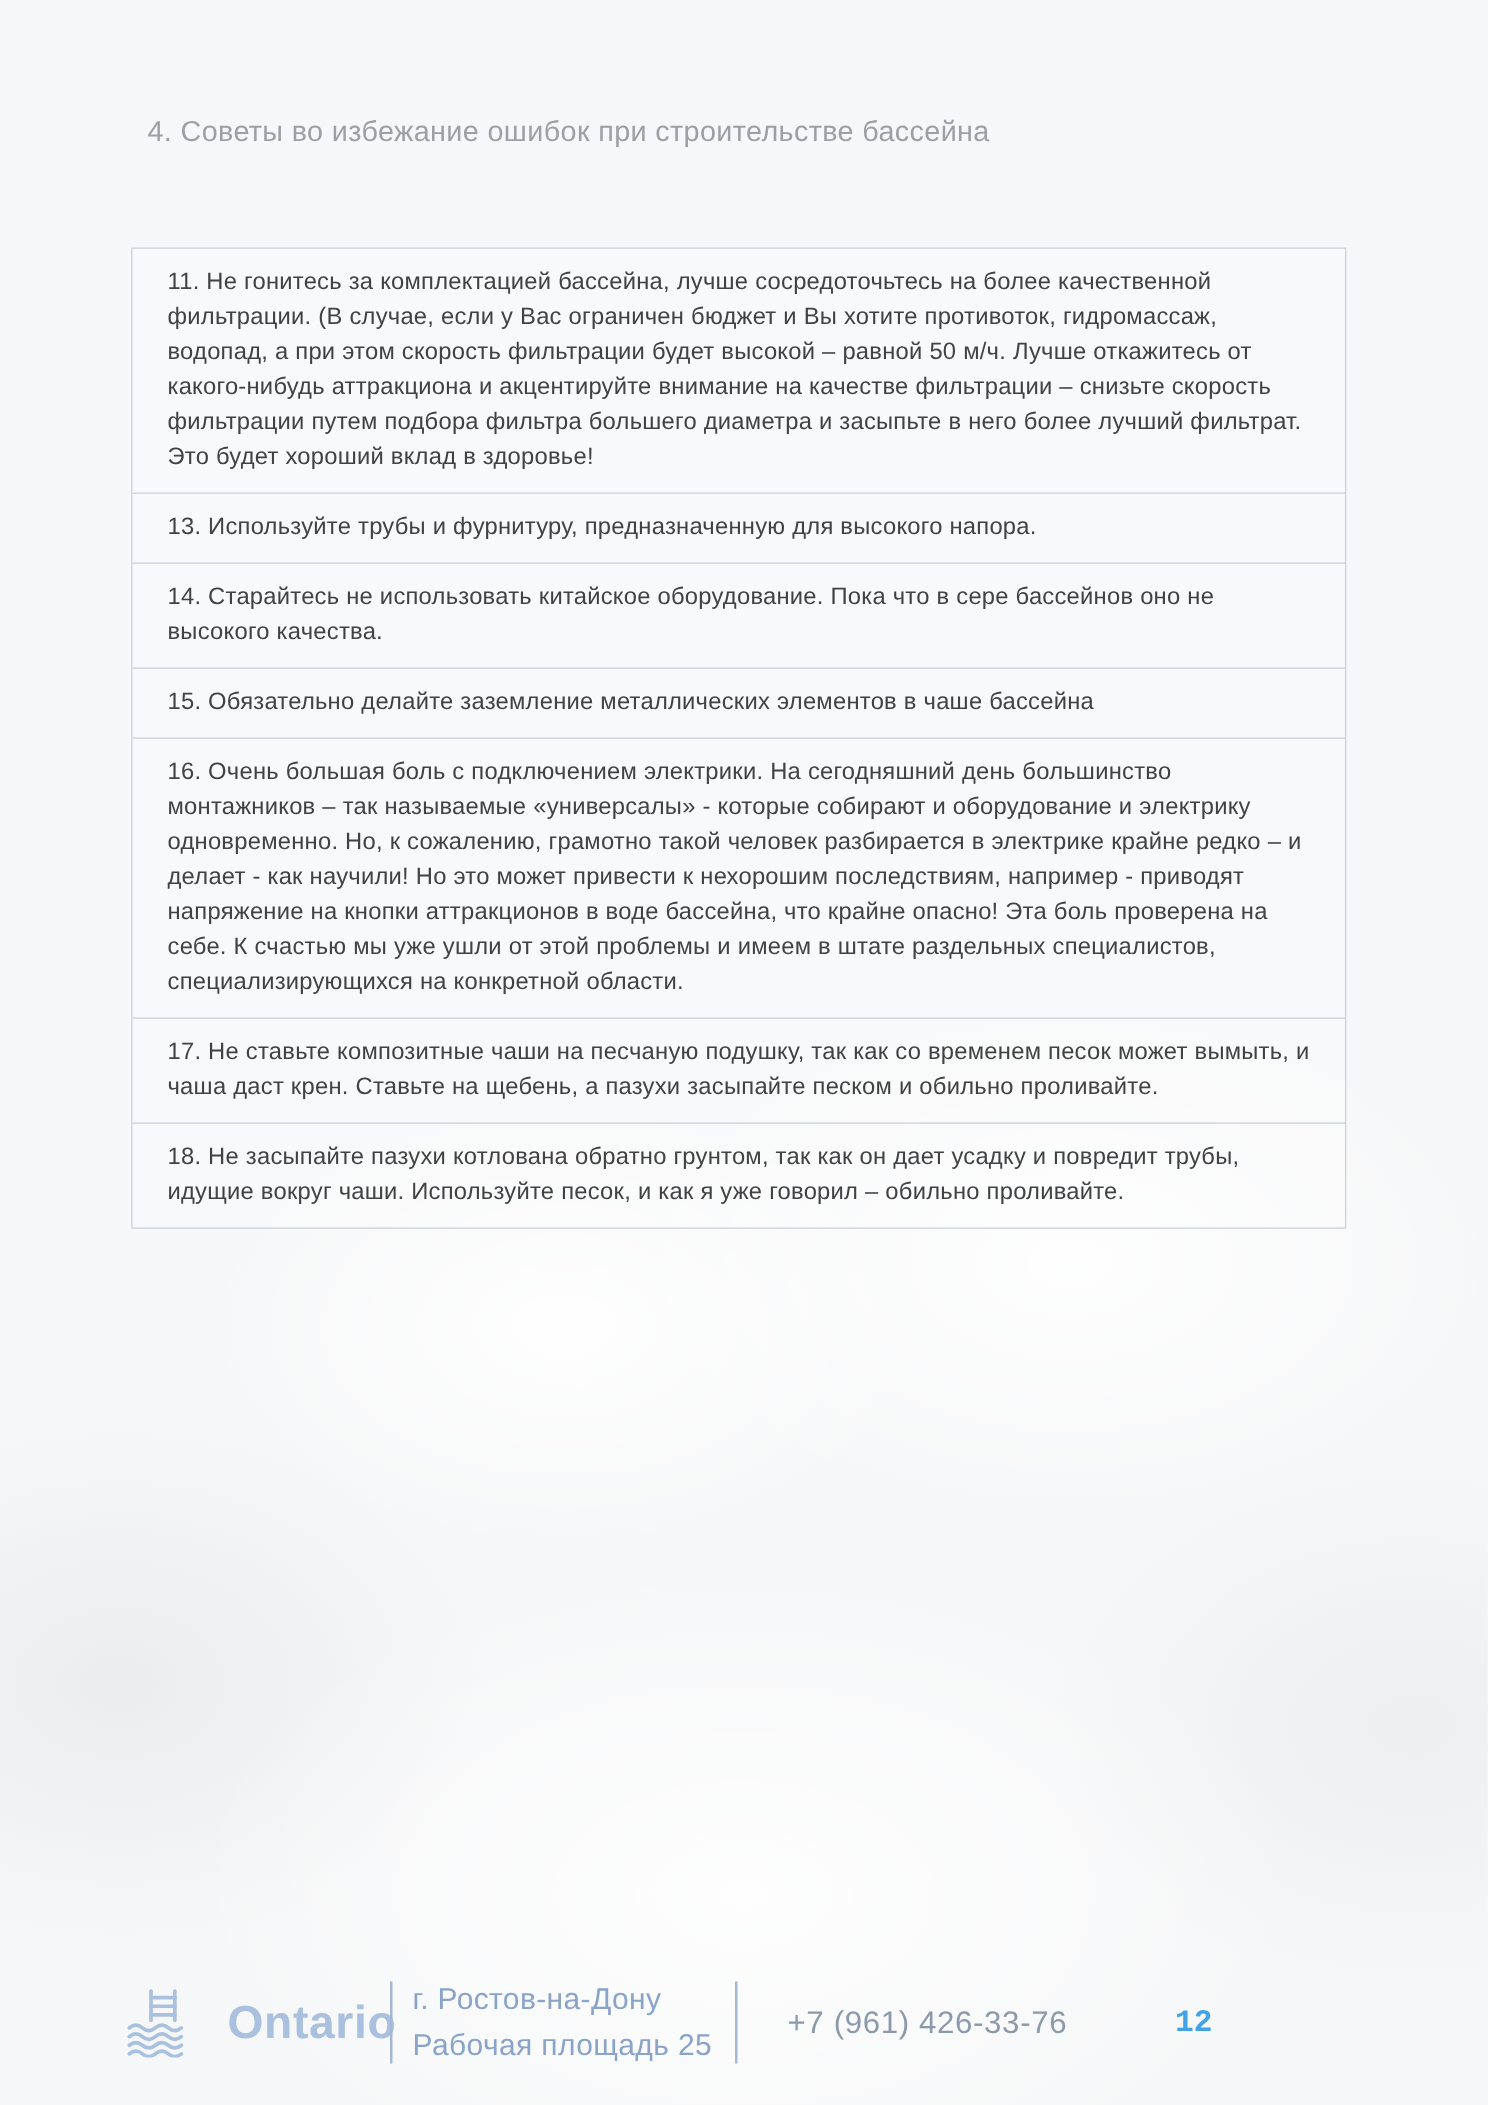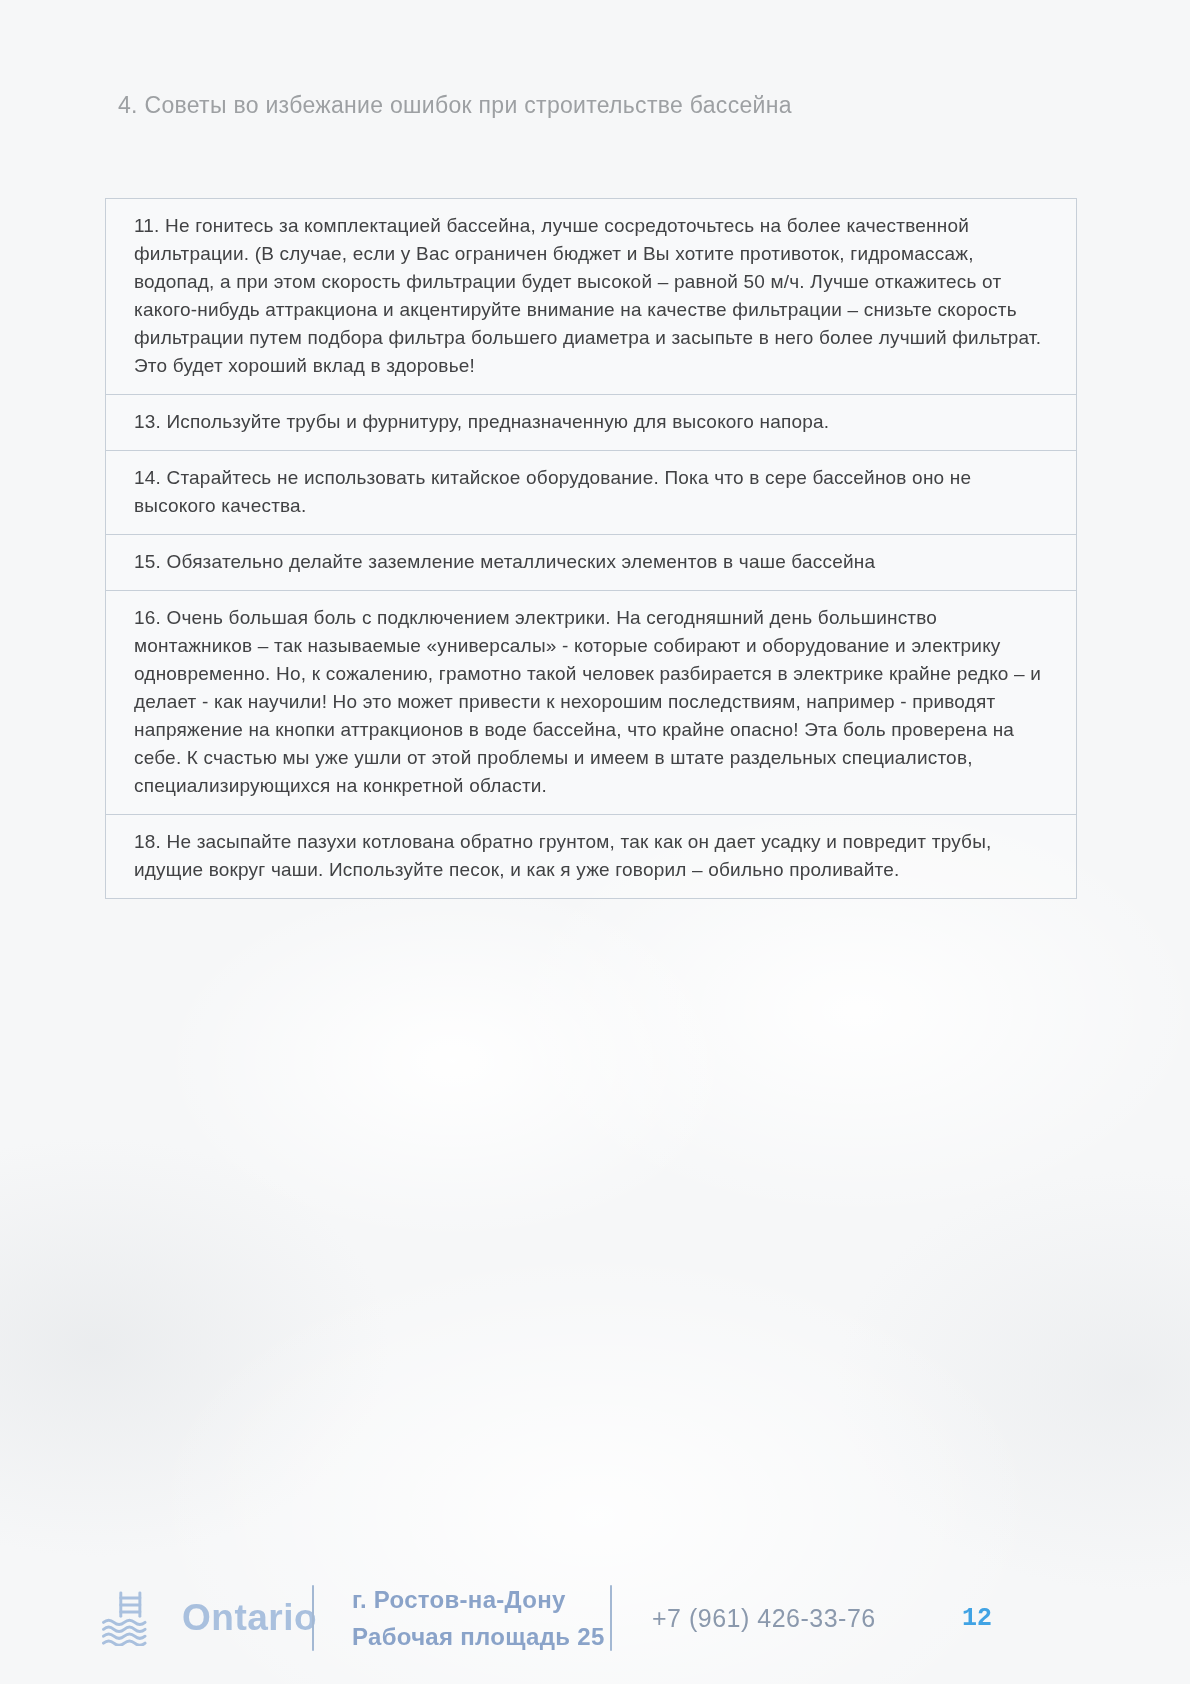--- a/index.html
+++ b/index.html
@@ -36,22 +36,22 @@
   .brand{
     display:flex;align-items:center;gap:30px;margin-left:100px;width:212px;
   }
   .brand-name{
     font-size:37px;font-weight:600;color:#a9c0de;letter-spacing:0.5px;
   }
   .v-divider{
     width:2px;height:66px;background:#a3b8d3;border-radius:1px;
   }
   .address{
-    margin-left:38px;width:258px;
-    font-size:24px;line-height:37px;color:#8aa3c9;letter-spacing:0.3px;font-weight:bold;
+    margin-left:16px;width:258px;
+    font-size:24px;line-height:37px;color:#8aa3c9;letter-spacing:0.3px;
   }
   .phone{
     margin-left:40px;width:250px;
     font-size:25px;color:#8b99ad;letter-spacing:0.5px;
   }
   .page-number{
     margin-left:60px;
     font-size:25px;color:#41a3e4;font-weight:600;font-family:Liberation Mono, monospace;
   }
 </style>
@@ -59,20 +59,21 @@
 <body>
 
 <div class="page-title">4. Советы во избежание ошибок при строительстве бассейна</div>
 
 <div class="tips-box">
   <div class="tip">11. Не гонитесь за комплектацией бассейна, лучше сосредоточьтесь на более качественной фильтрации. (В случае, если у Вас ограничен бюджет и Вы хотите противоток, гидромассаж, водопад, а при этом скорость фильтрации будет высокой – равной 50 м/ч. Лучше откажитесь от какого-нибудь аттракциона и акцентируйте внимание на качестве фильтрации – снизьте скорость фильтрации путем подбора фильтра большего диаметра и засыпьте в него более лучший фильтрат. Это будет хороший вклад в здоровье!</div>
   <div class="tip">13. Используйте трубы и фурнитуру, предназначенную для высокого напора.</div>
   <div class="tip">14. Старайтесь не использовать китайское оборудование. Пока что в сере бассейнов оно не высокого качества.</div>
   <div class="tip">15. Обязательно делайте заземление металлических элементов в чаше бассейна</div>
   <div class="tip">16. Очень большая боль с подключением электрики. На сегодняшний день большинство монтажников – так называемые «универсалы» - которые собирают и оборудование и электрику одновременно. Но, к сожалению, грамотно такой человек разбирается в электрике крайне редко – и делает - как научили! Но это может привести к нехорошим последствиям, например - приводят напряжение на кнопки аттракционов в воде бассейна, что крайне опасно! Эта боль проверена на себе. К счастью мы уже ушли от этой проблемы и имеем в штате раздельных специалистов, специализирующихся на конкретной области.</div>
+  <div class="tip">17. Не ставьте композитные чаши на песчаную подушку, так как со временем песок может вымыть, и чаша даст крен. Ставьте на щебень, а пазухи засыпайте песком и обильно проливайте.</div>
   <div class="tip">18. Не засыпайте пазухи котлована обратно грунтом, так как он дает усадку и повредит трубы, идущие вокруг чаши. Используйте песок, и как я уже говорил – обильно проливайте.</div>
 </div>
 
 <div class="footer">
   <div class="brand">
     <span style="display:inline-flex;">
       <svg width="52" height="56" viewBox="0 0 60 64" fill="none" xmlns="http://www.w3.org/2000/svg">
         <g stroke="#a9c0de" stroke-width="3.4" stroke-linecap="round" fill="none">
           <line x1="24" y1="3" x2="24" y2="30"></line>
           <line x1="46" y1="3" x2="46" y2="30"></line>

